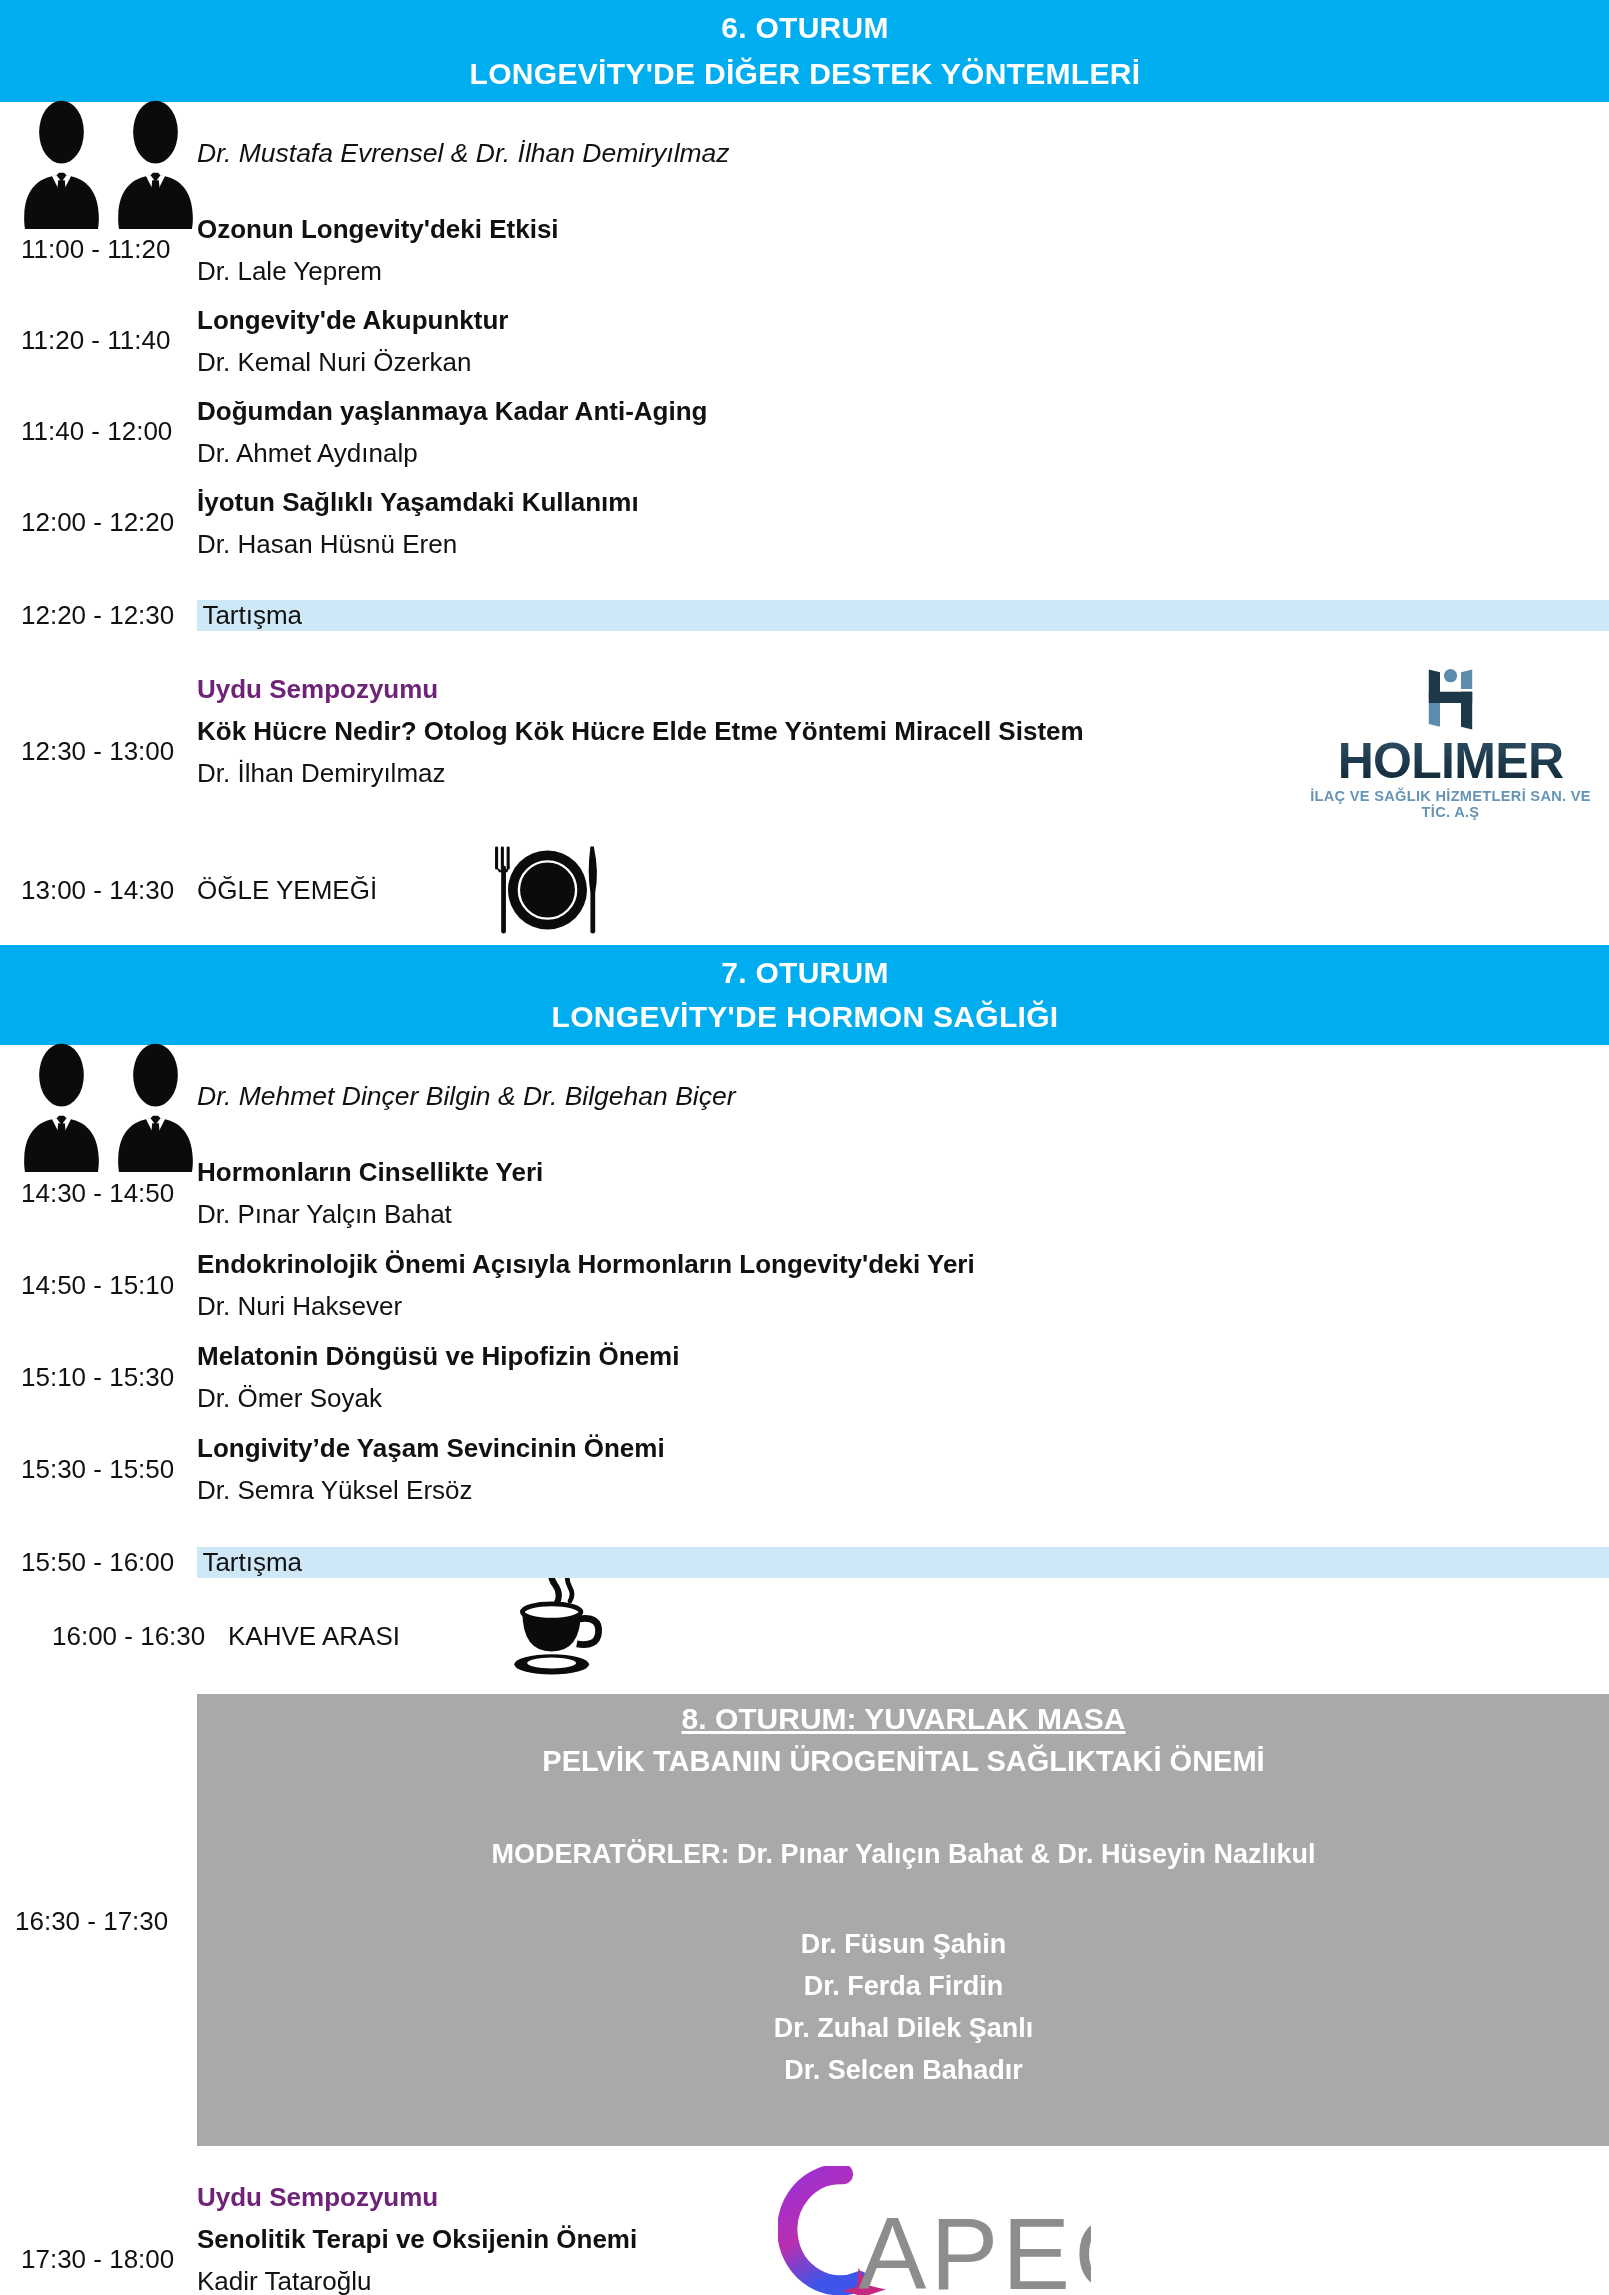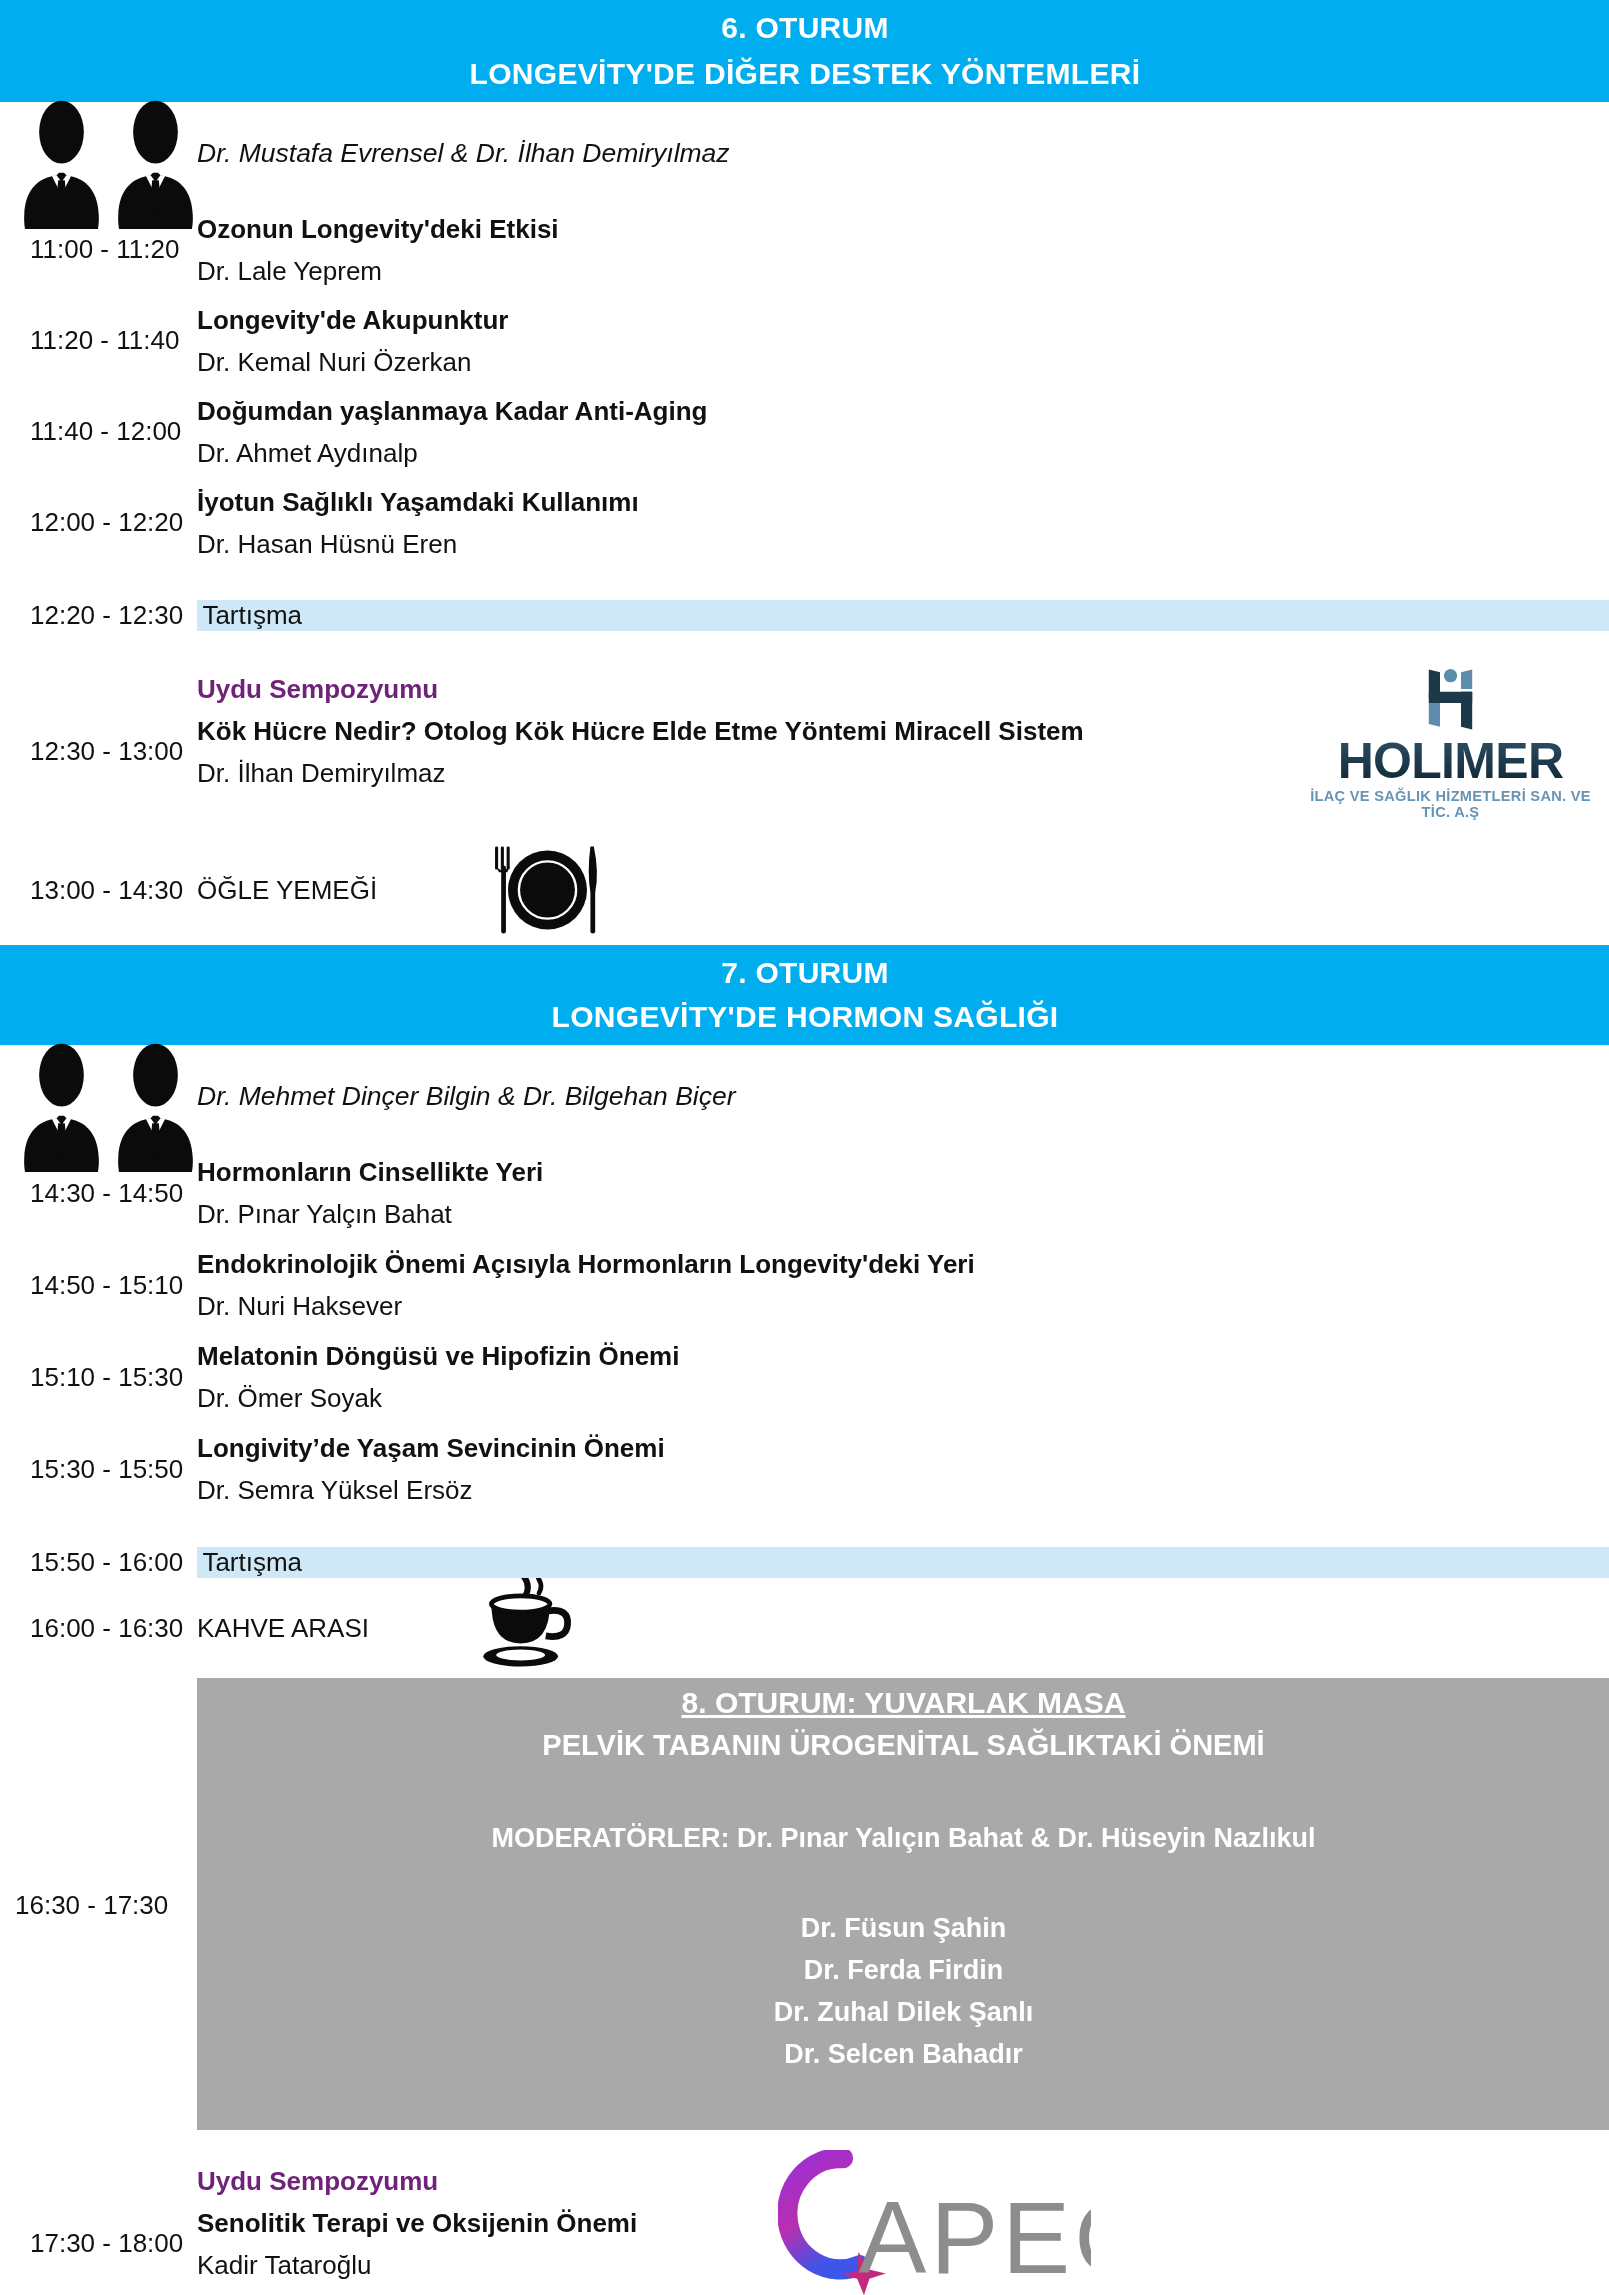--- a/index.html
+++ b/index.html
@@ -11,38 +11,38 @@
   .band6{height:102px;}
   .band7{height:100px;}
   .band-line{font-weight:bold;font-size:30px;letter-spacing:0.3px;}
   
   .session{position:relative;}
   .mod-icons{position:absolute;left:20.4px;top:-2.7px;display:flex;gap:11px;}
   .mods{margin-left:197px;height:102px;display:flex;align-items:center;
         font-style:italic;font-size:26.5px;}
   .talk-row{display:flex;align-items:center;height:91px;}
   .talk-row.h135{height:92px;}
-  .talk-time{width:197px;flex:0 0 197px;padding-left:30px;box-sizing:border-box;
+  .talk-time{width:197px;flex:0 0 197px;padding-left:21px;box-sizing:border-box;
              font-size:26px;white-space:nowrap;}
   .talk-text{display:flex;flex-direction:column;}
   .talk-title{font-weight:bold;font-size:26px;line-height:42px;}
   .talk-speaker{font-size:26px;line-height:42px;}
   .disc-row{display:flex;align-items:flex-end;height:63px;}
   .disc-band{flex:1;background:#CFE8F7;display:flex;align-items:center;
              font-size:26px;padding-left:5.4px;}
   
   .satellite{position:relative;}
   .sat1{margin-top:42px;}
   .sat2{margin-top:35px;}
   .sat-label{margin-left:197px;height:33px;display:flex;align-items:center;
              color:#6E2378;font-weight:bold;font-size:26px;}
   
   .break-row{display:flex;align-items:center;}
   .lunch-row{height:109px;margin-top:39px;}
-  .coffee-row{height:100px;}
+  .coffee-row{height:116px;margin-left:31px;}
   .break-label{font-size:26px;}
   .plate-icon-box{margin-left:116px;}
   .coffee-icon-box{margin-left:102px;margin-top:-31px;}
   
   .holimer{position:absolute;left:1301px;top:-5.4px;width:299px;text-align:center;}
   .holimer-word{font-weight:bold;font-size:50px;letter-spacing:-0.7px;
                 background:linear-gradient(180deg,#2E5066 0%,#0E2533 100%);
                 -webkit-background-clip:text;background-clip:text;color:transparent;
                 line-height:53px;margin-top:2.7px;}
   .holimer-tag{font-weight:bold;font-size:14.6px;color:#6694B5;letter-spacing:0.3px;}

